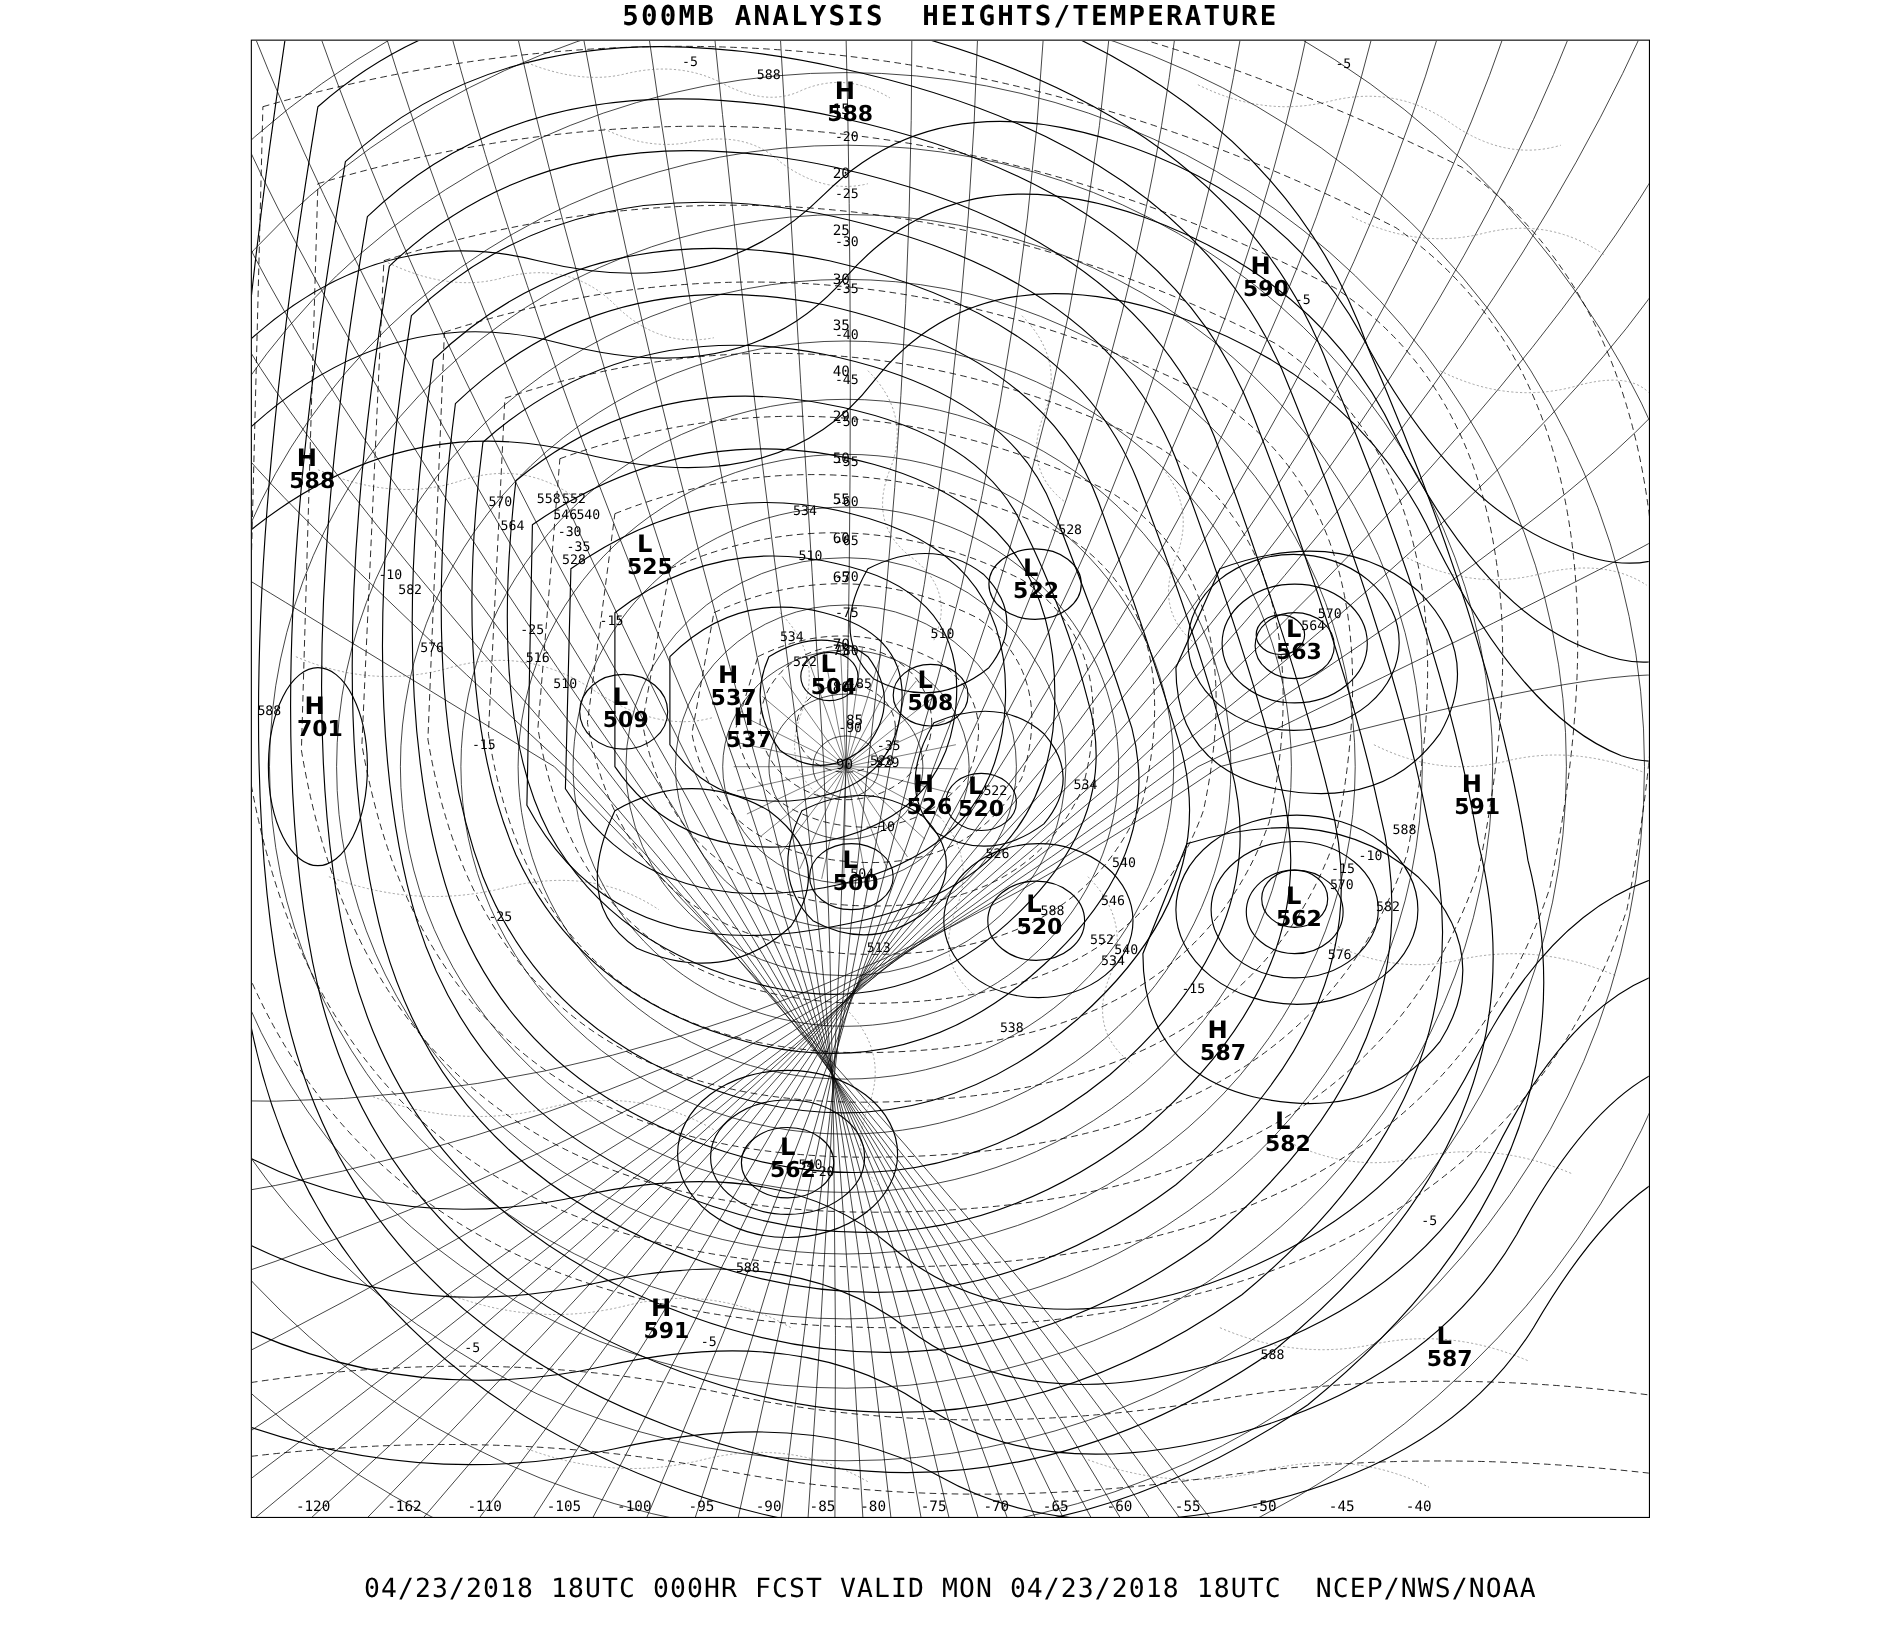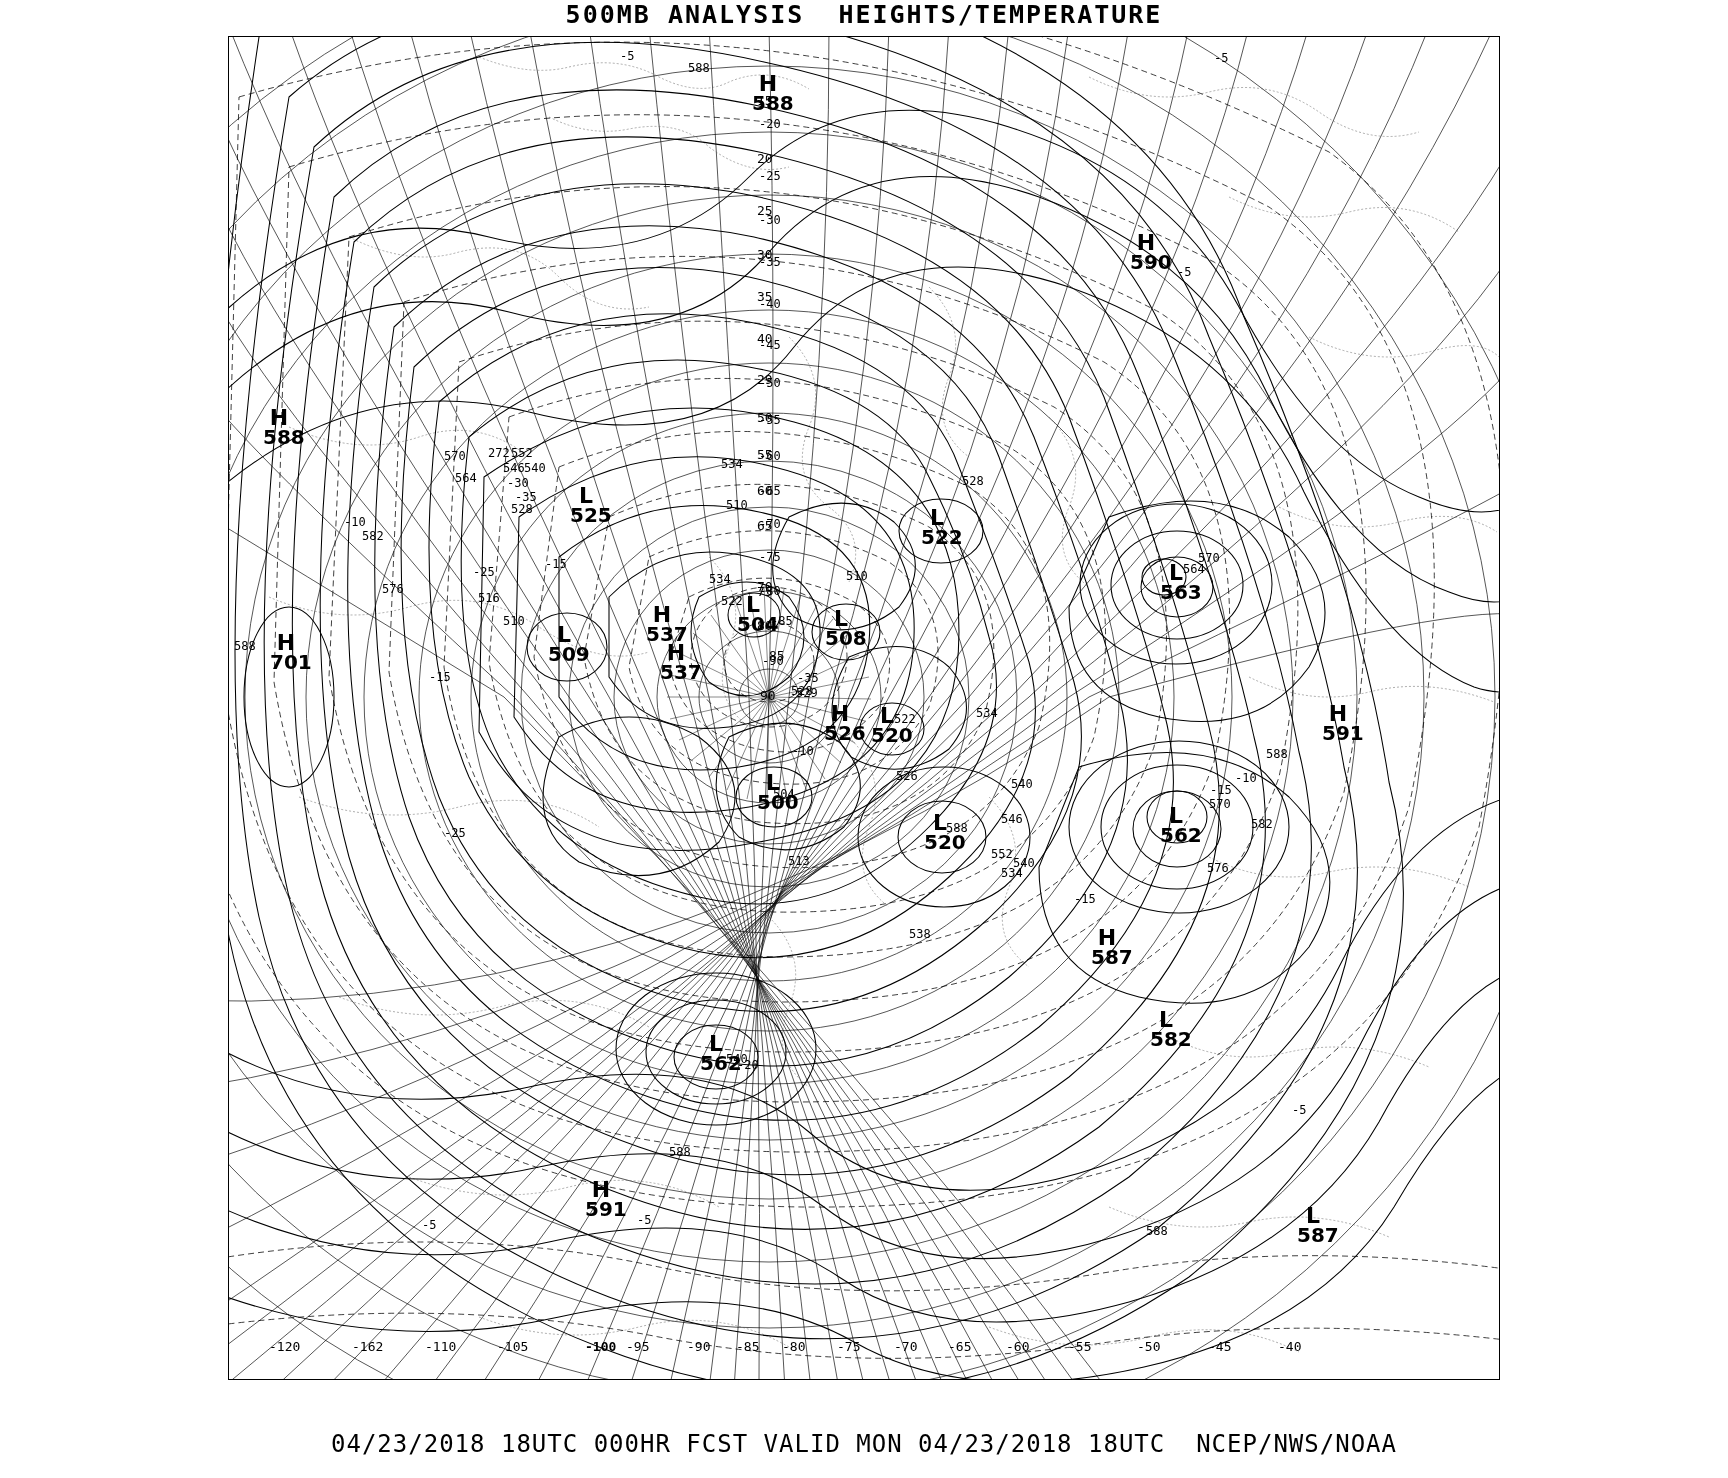--- a/index.html
+++ b/index.html
@@ -72,20 +72,21 @@
     font-size: 24px;
     letter-spacing: 1px;
     white-space: pre;
   }
   .lon-label {
     position: absolute;
     font-family: "DejaVu Sans Mono", monospace;
     font-size: 13px;
     color: #000;
     white-space: nowrap;
+    margin-top: 24px;
   }
   .lat-label {
     position: absolute;
     font-family: "DejaVu Sans Mono", monospace;
     font-size: 13px;
     color: #000;
     white-space: nowrap;
   }
   .contour-label {
     position: absolute;
@@ -315,21 +316,21 @@
   <div class="lat-label" style="left:528px; top:514px;margin-top:28px;">70</div>
   <div class="lat-label" style="left:528px; top:547px;">75</div>
   <div class="lat-label" style="left:528px; top:581px;">80</div>
   <div class="lat-label" style="left:540px; top:611px;">85</div>
   <div class="lat-label" style="left:531px; top:651px;">90</div>
 
   <div class="lon-label" style="left:40px; top:1302px;">-120</div>
   <div class="lon-label" style="left:123px; top:1302px;">-162</div>
   <div class="lon-label" style="left:196px; top:1302px;">-110</div>
   <div class="lon-label" style="left:268px; top:1302px;">-105</div>
-  <div class="lon-label" style="left:356px; top:1302px;font-weight:bold;">-100</div>
+  <div class="lon-label" style="left:332px; top:1302px;">-100</div>
   <div class="lon-label" style="left:397px; top:1302px;">-95</div>
   <div class="lon-label" style="left:458px; top:1302px;">-90</div>
   <div class="lon-label" style="left:507px; top:1302px;">-85</div>
   <div class="lon-label" style="left:553px; top:1302px;">-80</div>
   <div class="lon-label" style="left:608px; top:1302px;">-75</div>
   <div class="lon-label" style="left:665px; top:1302px;">-70</div>
   <div class="lon-label" style="left:719px; top:1302px;">-65</div>
   <div class="lon-label" style="left:777px; top:1302px;">-60</div>
   <div class="lon-label" style="left:839px; top:1302px;">-55</div>
   <div class="lon-label" style="left:908px; top:1302px;">-50</div>
@@ -423,21 +424,21 @@
       <span class="hl-letter">H</span>
       <span class="hl-value">591</span>
     </div>
     <div class="hl-marker" style="left: 1068px; top: 1168px; width: 32px;">
       <span class="hl-letter">L</span>
       <span class="hl-value">587</span>
     </div>
     <div class="contour-label" style="left: 459px; top: 24px;">588</div>
     <div class="contour-label" style="left: 733px; top: 437px;">528</div>
     <div class="contour-label" style="left: 215px; top: 412px;">570</div>
-    <div class="contour-label" style="left: 259px; top: 409px;">272</div>
+    <div class="contour-label" style="left: 259px; top: 409px;">558</div>
     <div class="contour-label" style="left: 282px; top: 409px;">552</div>
     <div class="contour-label" style="left: 274px; top: 424px;">546</div>
     <div class="contour-label" style="left: 295px; top: 424px;">540</div>
     <div class="contour-label" style="left: 226px; top: 434px;">564</div>
     <div class="contour-label" style="left: 282px; top: 465px;">528</div>
     <div class="contour-label" style="left: 133px; top: 492px;">582</div>
     <div class="contour-label" style="left: 492px; top: 420px;">534</div>
     <div class="contour-label" style="left: 497px; top: 461px;">510</div>
     <div class="contour-label" style="left: 249px; top: 554px;">516</div>
     <div class="contour-label" style="left: 153px; top: 545px;">576</div>

